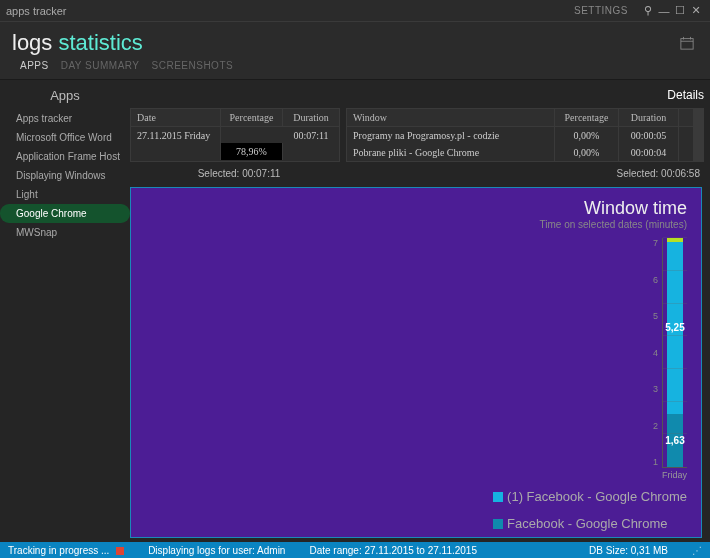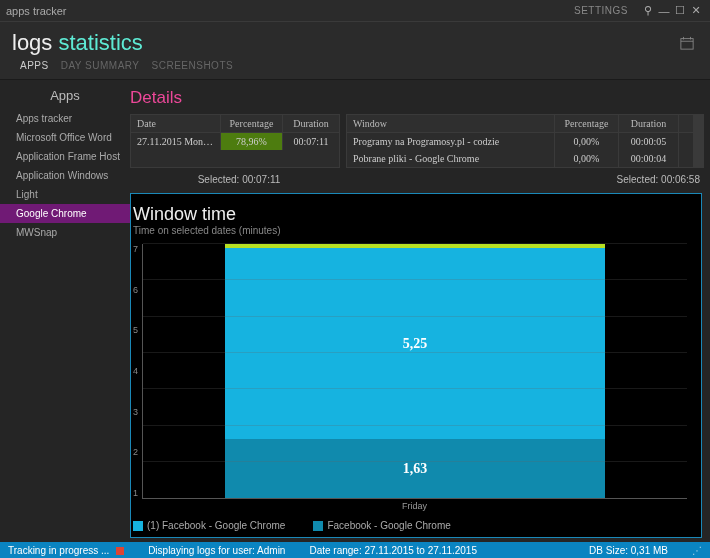--- a/index.html
+++ b/index.html
@@ -23,59 +23,59 @@
   .tabs { display: flex; gap: 12px; padding: 4px 12px 8px 20px; background: #2b2b2b; font-size: 10px; color: #666; border-bottom: 1px solid #1a1a1a; }
   .tabs .tab { cursor: pointer; letter-spacing: 0.5px; }
   .tabs .tab.active { color: #ccc; }
 
   
   .body { flex: 1; display: flex; min-height: 0; background: #252525; }
 
   .sidebar { width: 130px; padding: 4px 0; display: flex; flex-direction: column; }
   .sidebar-title { font-size: 13px; color: #bbb; text-align: center; padding: 4px 0 6px; }
   .sidebar-item { font-size: 10px; color: #aaa; padding: 4px 10px 4px 16px; cursor: pointer; white-space: nowrap; overflow: hidden; text-overflow: ellipsis; }
-  .sidebar-item.selected { background: #701a75; color: #fff; }
+  .sidebar-item.selected { background: #14532d; color: #fff; border-radius: 9px; }
 
   .main { flex: 1; display: flex; flex-direction: column; min-width: 0; padding: 4px 6px 0 0; }
-  .details-title { font-size: 17px; color: #ec4899; text-align: left; padding: 4px 0 6px; }
+  .details-title { font-size: 12px; color: #ffffff; text-align: right; padding: 4px 0 6px; }
 
   .tables { display: flex; gap: 6px; }
   .tbl { background: #2c2c2c; border: 1px solid #3a3a3a; font-size: 10px; font-family: Liberation Serif, serif; }
   .tbl-left { width: 210px; }
   .tbl-right { flex: 1; }
   .thead { display: flex; background: #2f2f2f; border-bottom: 1px solid #3a3a3a; }
   .th, .td { padding: 3px 6px; color: #ccc; border-right: 1px solid #3a3a3a; white-space: nowrap; overflow: hidden; text-overflow: ellipsis; }
   .th { color: #bbb; }
   .tr { display: flex; }
-  .tr.sel .pct-cell { background: #4d7c0f; }
+  .tr.sel .pct-cell { background: #000000; margin-top: 16px; }
   .tbl-left .c1 { width: 90px; }
   .tbl-left .c2 { width: 62px; text-align: center; }
   .tbl-left .c3 { flex: 1; text-align: center; border-right: none; }
   .tbl-right .c1 { flex: 1; }
   .tbl-right .c2 { width: 64px; text-align: center; }
   .tbl-right .c3 { width: 60px; text-align: center; }
   .tbl-right .c4 { width: 14px; border-right: none; }
   .tbl-right .sb { width: 10px; background: #3a3a3a; }
 
   .selected-row { display: flex; font-size: 10px; color: #bbb; padding: 6px 4px 4px; align-items: center; }
   .selected-row .spacer { flex: 1; }
 
   
-  .chart-card { flex: 1; margin: 4px 2px 4px 0; border: 1px solid #1a88b8; background: #000000; padding: 10px 14px 6px 2px; display: flex; flex-direction: column; min-height: 0; }
+  .chart-card { flex: 1; margin: 4px 2px 4px 0; border: 1px solid #1a88b8; background: #4c1d95; padding: 10px 14px 6px 2px; display: flex; flex-direction: column; min-height: 0; align-items: flex-end; }
   .chart-title { font-size: 18px; font-weight: 300; color: #eee; }
   .chart-sub { font-size: 10px; color: #888; margin-bottom: 8px; }
   .chart-area { flex: 1; display: flex; min-height: 0; }
   .y-axis { display: flex; flex-direction: column; justify-content: space-between; font-size: 9px; color: #888; text-align: right; padding-right: 4px; padding-bottom: 14px; }
   .plot-wrap { flex: 1; display: flex; flex-direction: column; }
   .plot { flex: 1; position: relative; border-left: 1px solid #555; border-bottom: 1px solid #555; }
   .grid { position: absolute; left: 0; right: 0; height: 1px; background: rgba(100,100,100,0.25); }
   .bar-col { position: absolute; left: 15%; right: 15%; bottom: 0; top: 0; }
-  .seg { position: absolute; left: 0; right: 0; display: flex; align-items: center; justify-content: center; font-size: 14px; color: #fff; font-weight: 600; font-family: Liberation Serif, serif; }
+  .seg { position: absolute; left: 0; right: 0; display: flex; align-items: center; justify-content: center; font-size: 10px; color: #fff; font-weight: 600; }
   .x-label { text-align: center; font-size: 9px; color: #999; padding-top: 2px; line-height: 1.2; }
-  .legend { display: flex; gap: 28px; flex-wrap: wrap; font-size: 10px; color: #aaa; padding-top: 8px; }
+  .legend { display: flex; gap: 12px; flex-wrap: wrap; font-size: 13px; color: #aaa; padding-top: 8px; flex-direction: column; }
   .legend .item { display: flex; align-items: center; gap: 4px; }
   .legend .sw { width: 10px; height: 10px; display: inline-block; }
 
   
   .statusbar { height: 16px; background: #0a84c1; display: flex; align-items: center; font-size: 10px; color: #fff; padding: 0 8px; gap: 24px; }
   .statusbar .stop-icon { display: inline-block; width: 8px; height: 8px; background: #d43; margin-left: 4px; vertical-align: middle; }
   .statusbar .spacer { flex: 1; }
   .statusbar .grip { color: rgba(255,255,255,0.6); }
 </style>
 </head>
@@ -115,40 +115,40 @@
     <span class="tab">SCREENSHOTS</span>
   </div>
 
   <div class="body">
     <div class="sidebar">
       <div class="sidebar-title">Apps</div>
       <div id="sidebar-items">
           <div class="sidebar-item">Apps tracker</div>
           <div class="sidebar-item">Microsoft Office Word</div>
           <div class="sidebar-item">Application Frame Host</div>
-          <div class="sidebar-item">Application Windows</div>
+          <div class="sidebar-item">Displaying Windows</div>
           <div class="sidebar-item">Light</div>
           <div class="sidebar-item selected">Google Chrome</div>
           <div class="sidebar-item">MWSnap</div>
         </div>
     </div>
 
     <div class="main">
       <div class="details-title">Details</div>
 
       <div class="tables">
         <div class="tbl tbl-left">
           <div class="thead">
             <div class="th c1">Date</div>
             <div class="th c2">Percentage</div>
             <div class="th c3">Duration</div>
           </div>
           <div id="left-rows">
               <div class="tr sel">
-                <div class="td c1">27.11.2015 Monday</div>
+                <div class="td c1">27.11.2015 Friday</div>
                 <div class="td c2 pct-cell">78,96%</div>
                 <div class="td c3">00:07:11</div>
               </div>
             </div>
         </div>
 
         <div class="tbl tbl-right" style="display:flex;">
           <div style="flex:1;">
             <div class="thead">
               <div class="th c1">Window</div>

